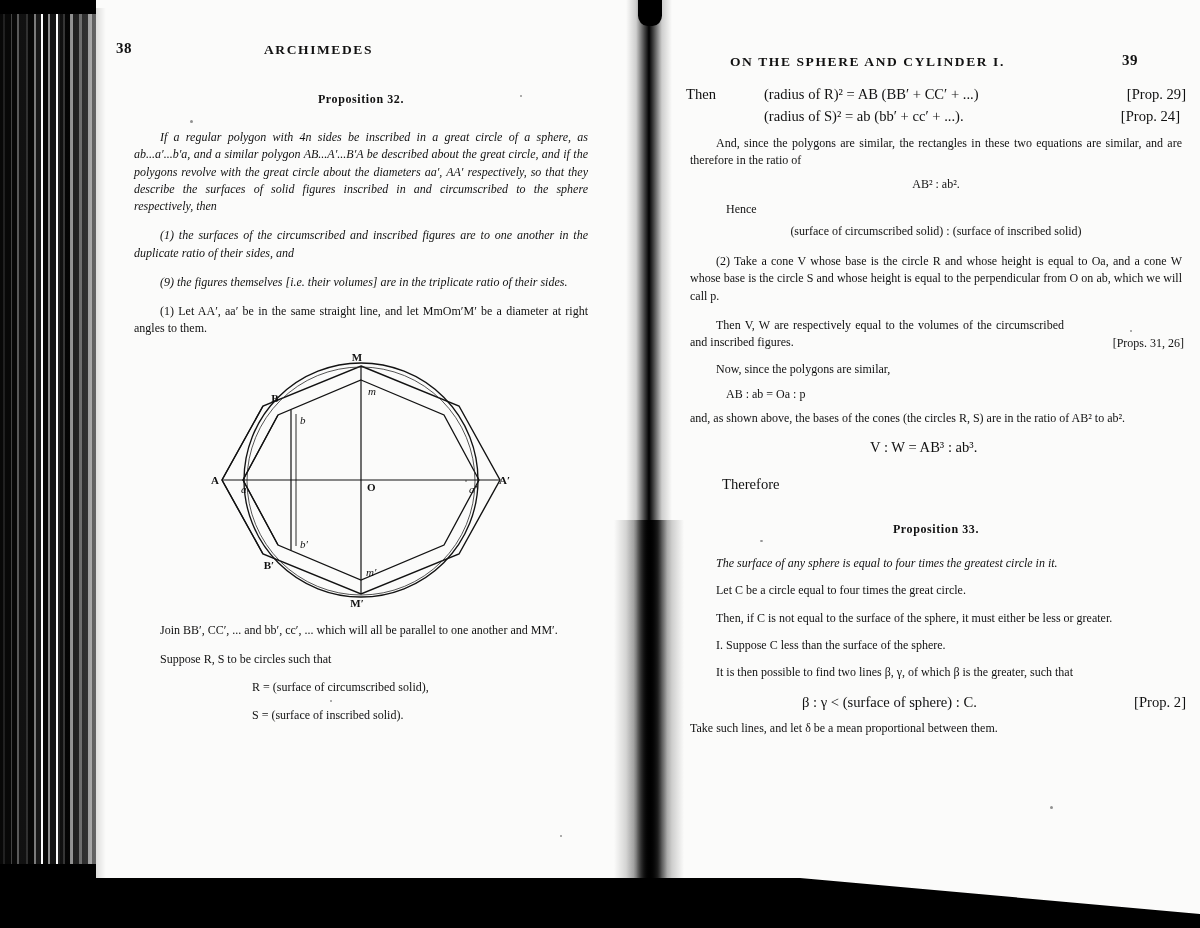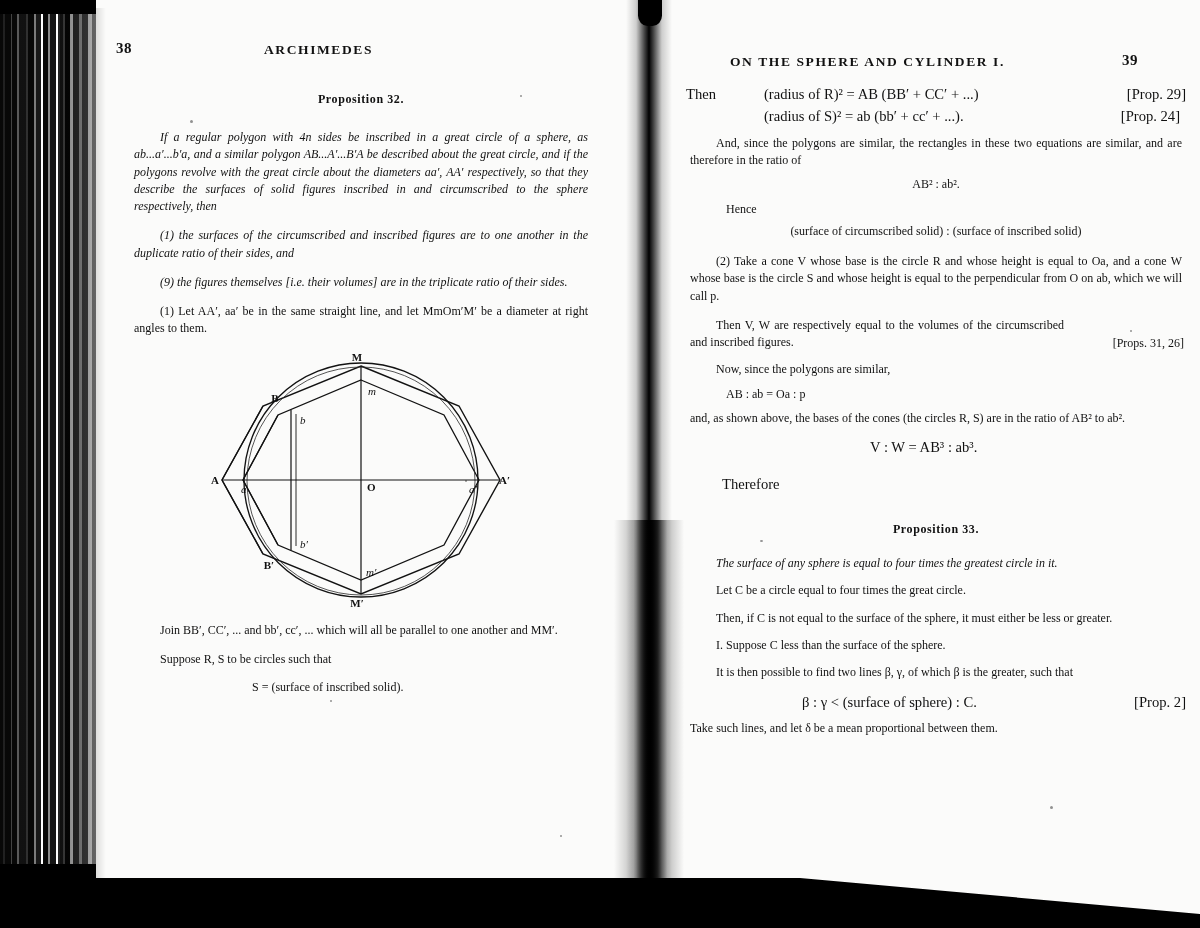--- a/index.html
+++ b/index.html
@@ -168,20 +168,21 @@
             <text x="155" y="228" font-style="italic">m′</text>
             <text x="146" y="259" class="flabel-b" text-anchor="middle">M′</text>
           </g>
         </svg>
       </div>
 
       <p class="ind" style="margin-top:8px;">Join BB′, CC′, ... and bb′, cc′, ... which will all be parallel to one another and MM′.</p>
 
       <p class="ind" style="margin-top:12px;">Suppose R, S to be circles such that</p>
 
+      <p class="ctr" style="margin-top:11px;text-align:left;padding-left:118px;">R = (surface of circumscribed solid),</p>
 
       <p class="ctr" style="margin-top:11px;text-align:left;padding-left:118px;">S = (surface of inscribed solid).</p>
 
     </div>
   </div>
 
   <div class="page page-right">
 
     <div class="running-head" style="left:58px;top:54px;">ON THE SPHERE AND CYLINDER I.</div>
 

